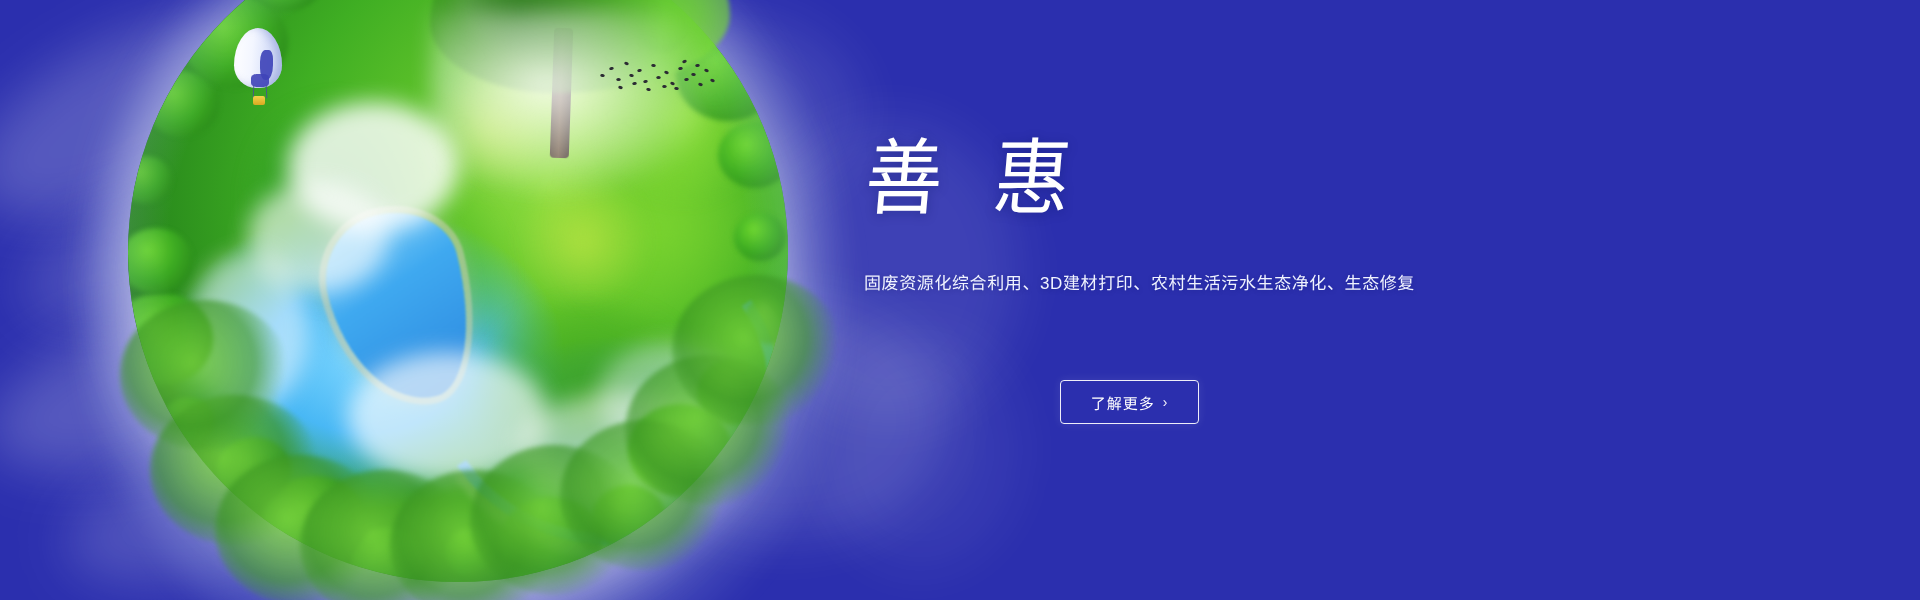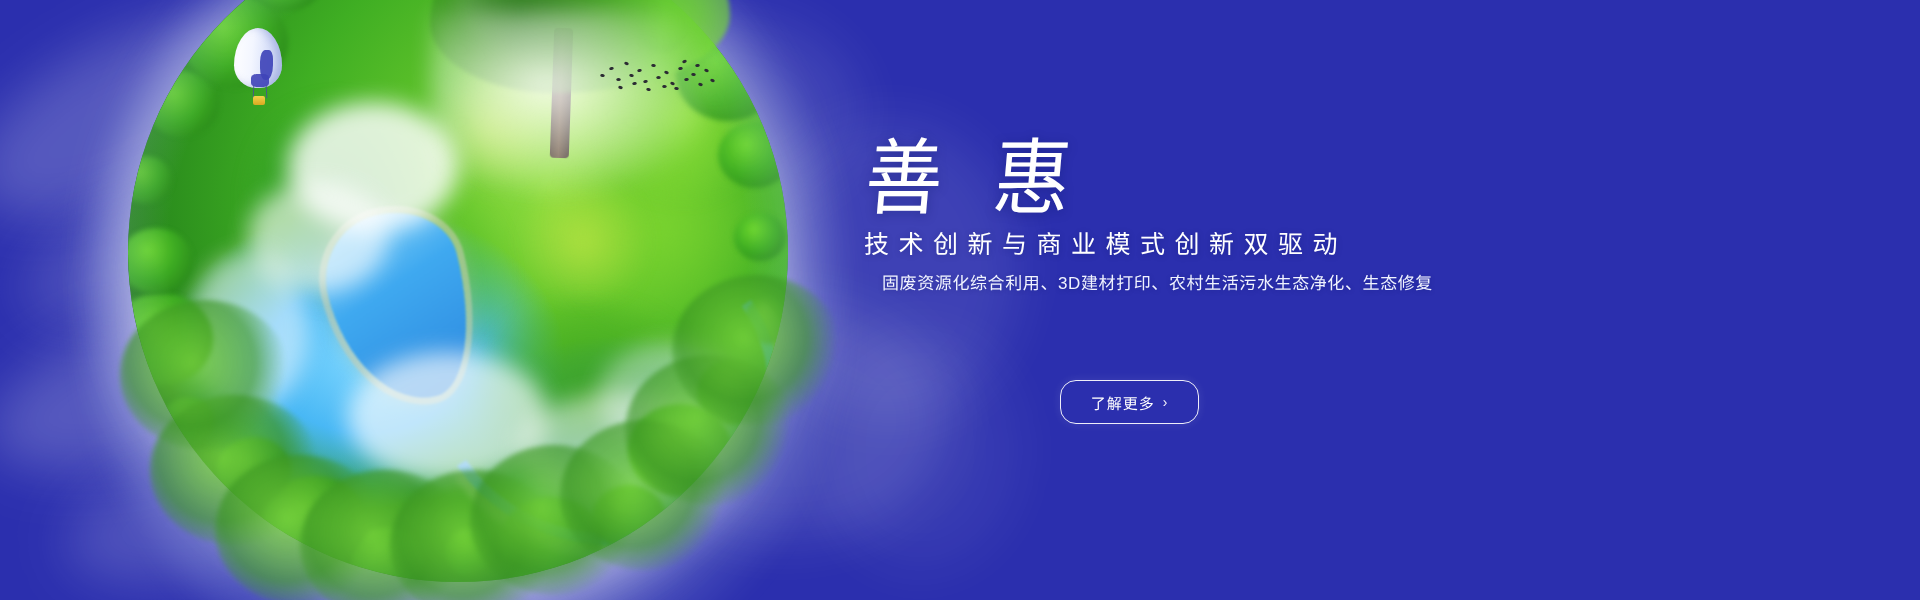--- a/index.html
+++ b/index.html
@@ -196,25 +196,24 @@
     position:absolute;left:2px;top:229px;
     font-size:25px;line-height:30px;color:#ffffff;font-weight:400;
     letter-spacing:9.5px;white-space:nowrap;
     text-shadow:0 1px 6px rgba(10,20,90,.3);
   }
   .desc{
     position:absolute;left:2px;top:272px;
     font-size:17px;line-height:24px;color:#f0f3ff;font-weight:400;
     letter-spacing:.6px;white-space:nowrap;
     text-shadow:0 1px 5px rgba(10,20,90,.28);
-    margin-left:18px;
   }
   .more-btn{
     position:absolute;left:198px;top:380px;width:137px;height:42px;
-    border:1px solid rgba(255,255,255,.92);border-radius:16px;
+    border:1px solid rgba(255,255,255,.92);border-radius:4px;
     background:transparent;color:#ffffff;
     display:flex;align-items:center;justify-content:center;gap:8px;
     font-size:15px;letter-spacing:1px;cursor:pointer;
     font-family:"Liberation Sans","DejaVu Sans",sans-serif;
     box-shadow:0 0 10px rgba(255,255,255,.10);
   }
   .more-btn .chev{font-size:14px;line-height:1;opacity:.95;}
 </style>
 </head>
 <body>
@@ -327,21 +326,20 @@
     </div>
 
   <div class="content">
 
     <div class="headline">
       <span class="hl-big">善</span>
       <span class="hl-gap"></span>
       <span class="hl-big">惠</span>
     </div>
 
-    <div class="subtitle">技术创新与商业模式创新双驱动</div>
 
     <div class="desc">固废资源化综合利用、3D建材打印、农村生活污水生态净化、生态修复</div>
 
     <div class="more-btn">
       <span>了解更多</span>
       <span class="chev">›</span>
     </div>
 
   </div>
 <div class="bot-tree" style="left: 150px; top: 395px; opacity: 0.85;"></div>

